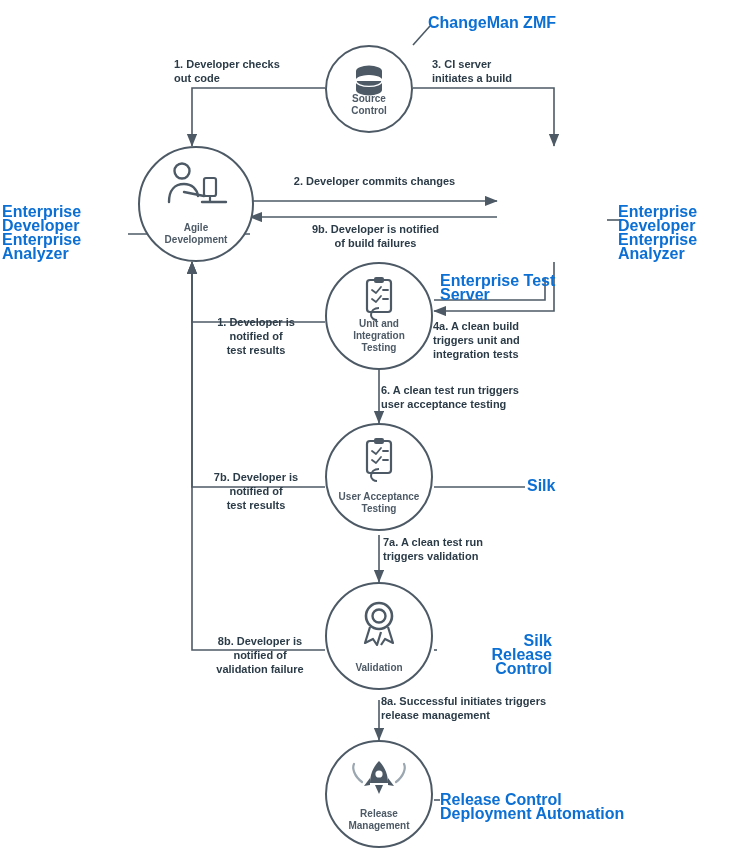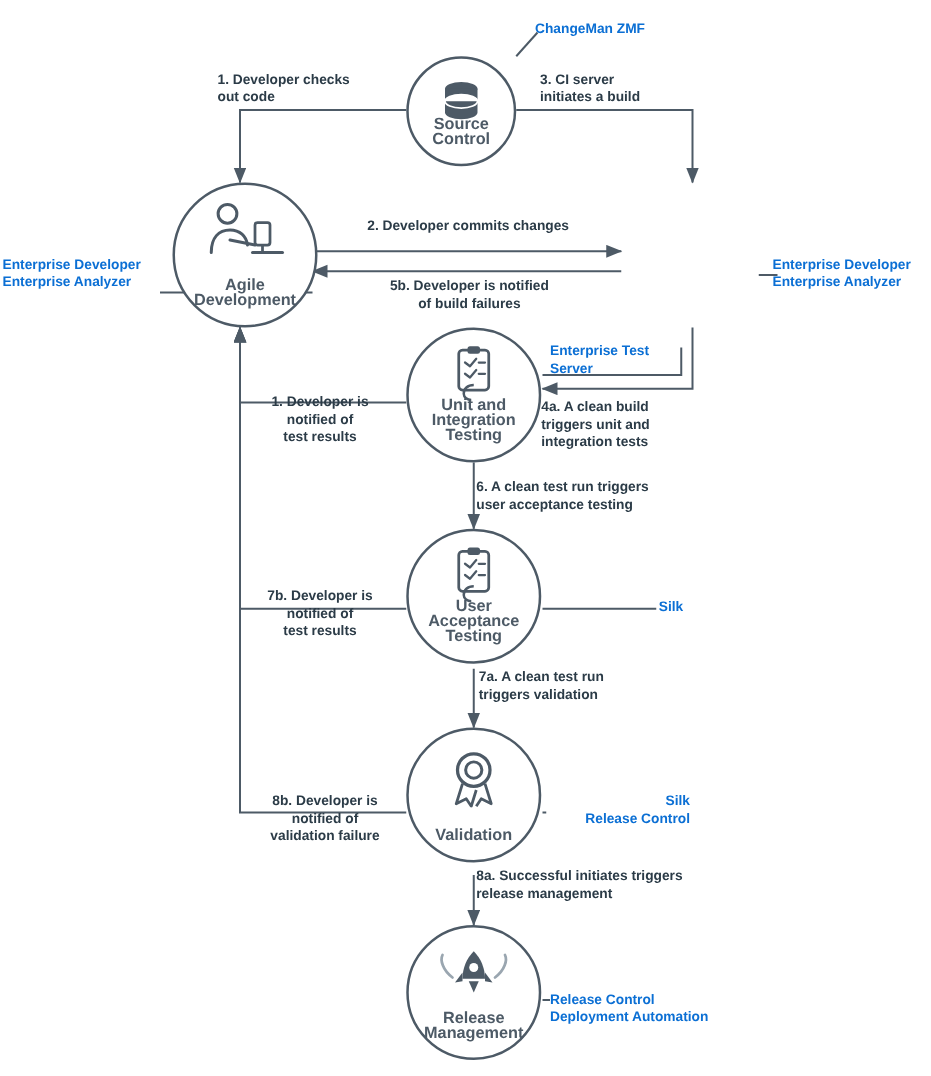--- a/index.html
+++ b/index.html
@@ -30,21 +30,21 @@
     background: #ffffff;
     border: 2px solid #4d5a66;
     box-sizing: border-box;
     display: flex;
     flex-direction: column;
     align-items: center;
     justify-content: flex-end;
     text-align: center;
   }
   .node-label {
-    font-size: 13px;
+    font-size: 10px;
     font-weight: bold;
     color: #4d5a66;
     line-height: 12px;
     padding-bottom: 14px;
     white-space: pre-line;
   }
   .node-icon {
     position: absolute;
     left: 50%;
     transform: translateX(-50%);
@@ -53,21 +53,21 @@
   .edge-label {
     position: absolute;
     font-size: 11px;
     font-weight: bold;
     color: #2b3b47;
     line-height: 14px;
     white-space: pre-line;
   }
   .tool-label {
     position: absolute;
-    font-size: 11px;
+    font-size: 16px;
     font-weight: bold;
     color: #0b6fd4;
     line-height: 14px;
     white-space: pre-line;
   }
   .ta-left { text-align: left; }
   .ta-right { text-align: right; }
   .ta-center { text-align: center; }
 </style>
 </head>
@@ -204,21 +204,21 @@
       </svg>
     </div>
     <div class="node-label">Validation</div>
   </div>
 
   <div class="edge-label ta-left" style="left:174px; top:57px; width:150px;">1. Developer checks
 out code</div>
   <div class="edge-label ta-left" style="left:432px; top:57px; width:140px;">3. CI server
 initiates a build</div>
   <div class="edge-label ta-center" style="left:262px; top:174px; width:225px;">2. Developer commits changes</div>
-  <div class="edge-label ta-center" style="left:268px; top:222px; width:215px;">5b. Developer is notified
+  <div class="edge-label ta-center" style="left:268px; top:222px; width:215px;">9b. Developer is notified
 of build failures</div>
   <div class="edge-label ta-center" style="left:194px; top:315px; width:124px;">1. Developer is
 notified of
 test results</div>
   <div class="edge-label ta-left" style="left:433px; top:319px; width:146px;">4a. A clean build
 triggers unit and
 integration tests</div>
   <div class="edge-label ta-left" style="left:381px; top:383px; width:200px;">6. A clean test run triggers
 user acceptance testing</div>
   <div class="edge-label ta-center" style="left:192px; top:470px; width:128px;">7b. Developer is

